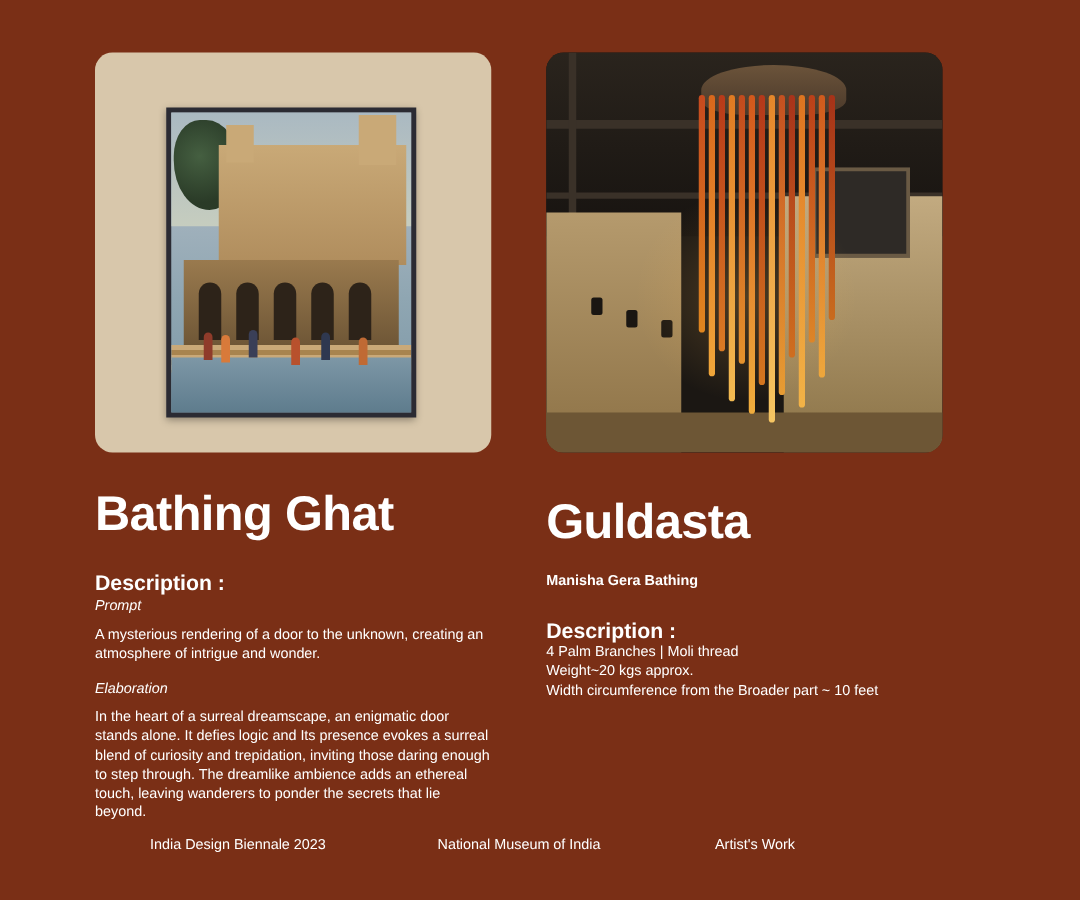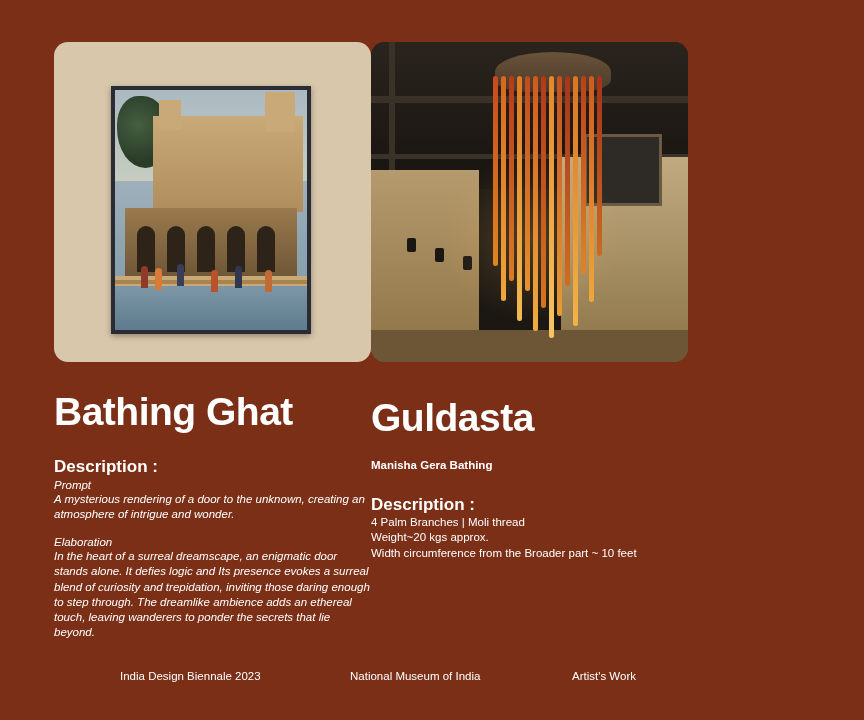--- a/index.html
+++ b/index.html
@@ -15,21 +15,22 @@
     overflow: hidden;
   }
   .page {
     position: relative;
     width: 864px;
     height: 720px;
     box-sizing: border-box;
   }
   .columns {
     display: flex;
-    padding: 42px 92px 0 54px;
+    padding: 42px 92px 0 76px;
+    gap: 44px;
   }
   .col {
     width: 317px;
     flex: 0 0 317px;
   }
   .art-frame {
     width: 317px;
     height: 320px;
     border-radius: 14px;
     overflow: hidden;
@@ -204,22 +205,21 @@
     margin-top: 24px;
   }
   .sub-label {
     font-size: 11.5px;
     font-style: italic;
     margin-top: 2px;
   }
   .body-text {
     font-size: 11.5px;
     line-height: 1.32;
-    margin-top: 1px;
-    font-style: italic;
+    margin-top: 10px;
   }
   .spec-line {
     font-size: 11.5px;
     line-height: 1.35;
   }
   .gap {
     height: 12px;
   }
   .footer {
     position: absolute;

